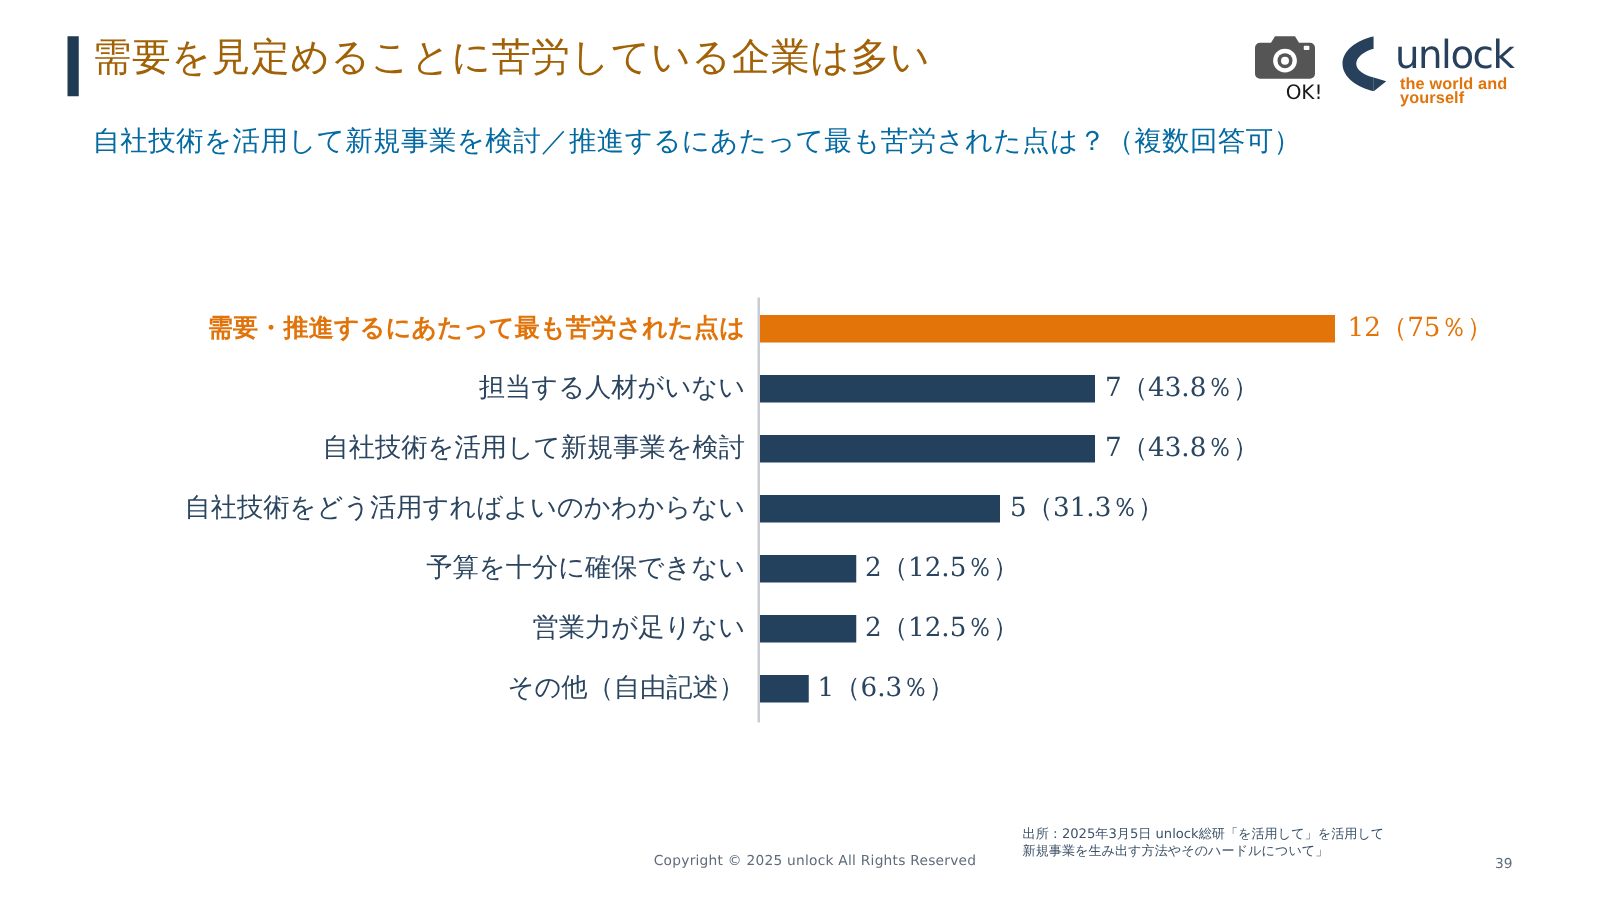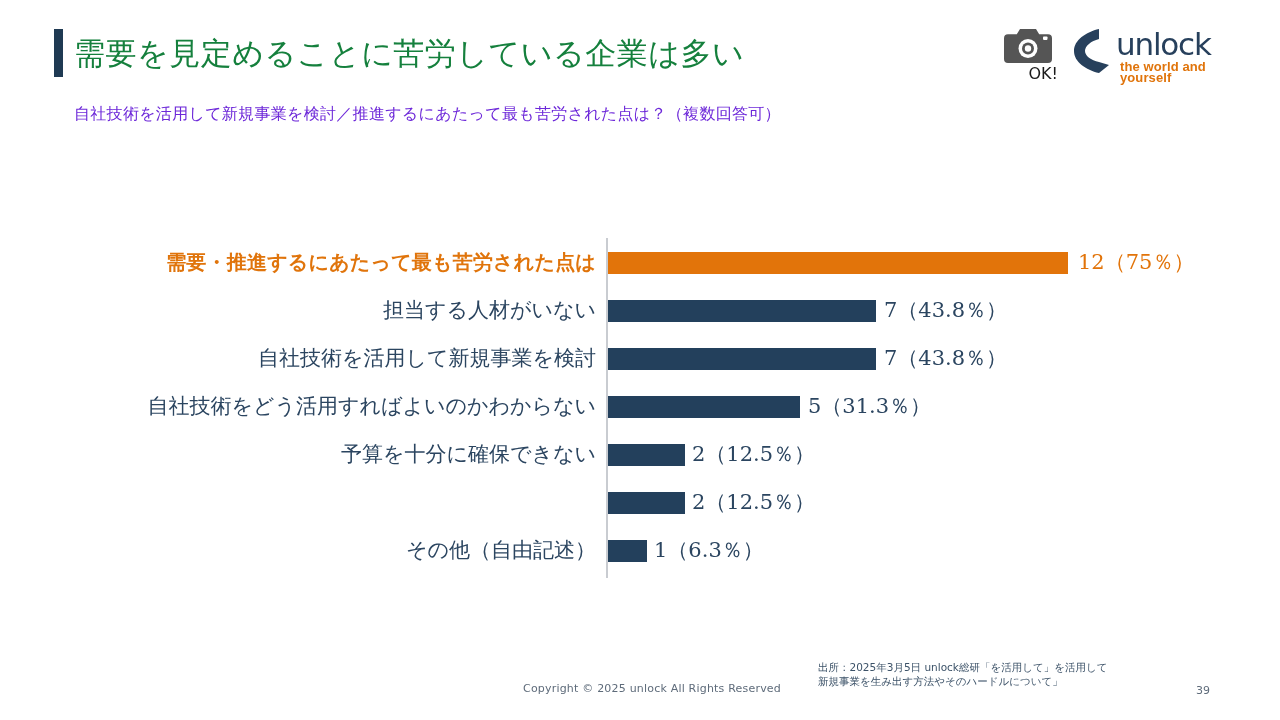--- a/index.html
+++ b/index.html
@@ -27,36 +27,36 @@
     position: absolute;
     left: 54px;
     top: 29px;
     width: 9px;
     height: 48px;
     background: #1F3A53;
   }
   #page-title {
     position: absolute;
     left: 74px;
-    top: 33px;
+    top: 26px;
     font-size: 31px;
     line-height: 40px;
-    color: #15803d;
+    color: #a16207;
     font-family: "DejaVu Sans", "Liberation Sans", sans-serif;
     font-weight: 400;
     letter-spacing: 0.5px;
     white-space: nowrap;
   }
   #page-subtitle {
     position: absolute;
     left: 74px;
     top: 99px;
-    font-size: 16px;
+    font-size: 22px;
     line-height: 30px;
-    color: #6d28d9;
+    color: #0369a1;
     font-family: "DejaVu Sans", "Liberation Sans", sans-serif;
     font-weight: 400;
     letter-spacing: 0.3px;
     white-space: nowrap;
   }
 
   
   #camera-badge {
     position: absolute;
     left: 998px;
@@ -263,20 +263,21 @@
     <div class="bar-value" style="left:808px">5（31.3％）</div>
   </div>
 
   <div class="bar-row" style="top:204px">
     <div class="cat-label">予算を十分に確保できない</div>
     <div class="bar" style="width:77px"></div>
     <div class="bar-value" style="left:692px">2（12.5％）</div>
   </div>
 
   <div class="bar-row" style="top:252px">
+    <div class="cat-label">営業力が足りない</div>
     <div class="bar" style="width:77px"></div>
     <div class="bar-value" style="left:692px">2（12.5％）</div>
   </div>
 
   <div class="bar-row" style="top:300px">
     <div class="cat-label">その他（自由記述）</div>
     <div class="bar" style="width:39px"></div>
     <div class="bar-value" style="left:654px">1（6.3％）</div>
   </div>
 </div>

